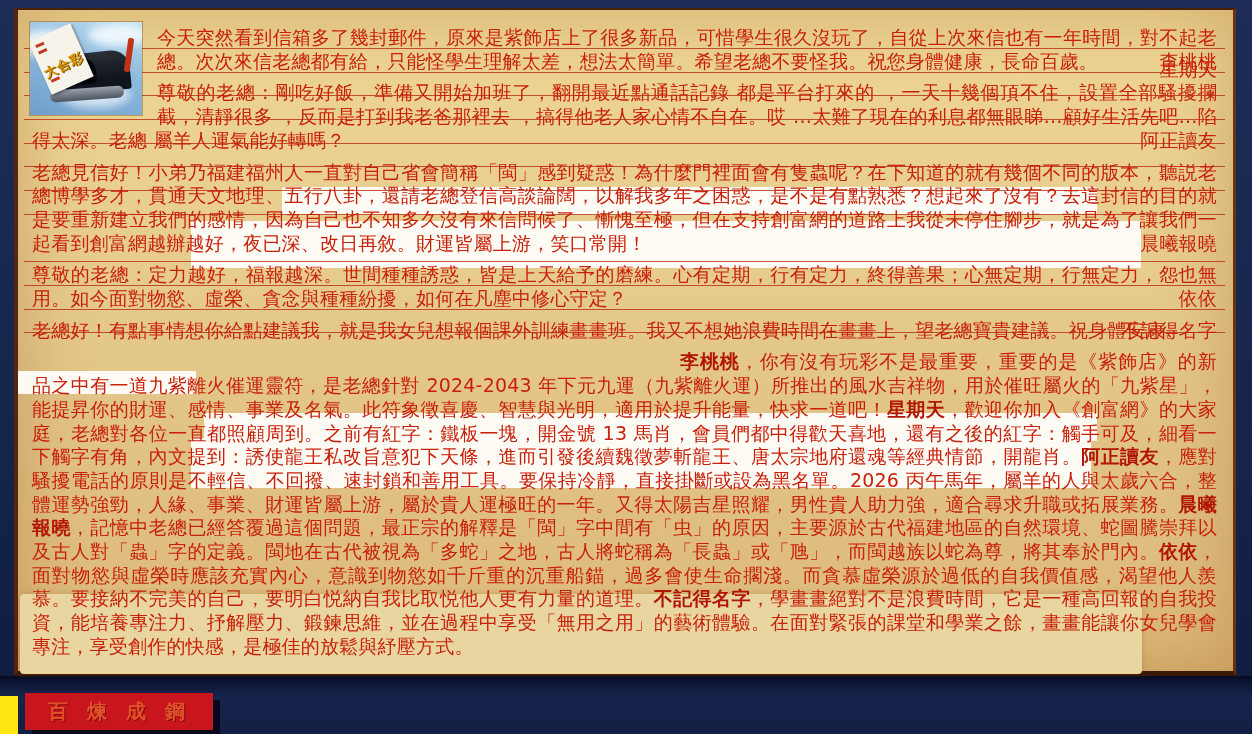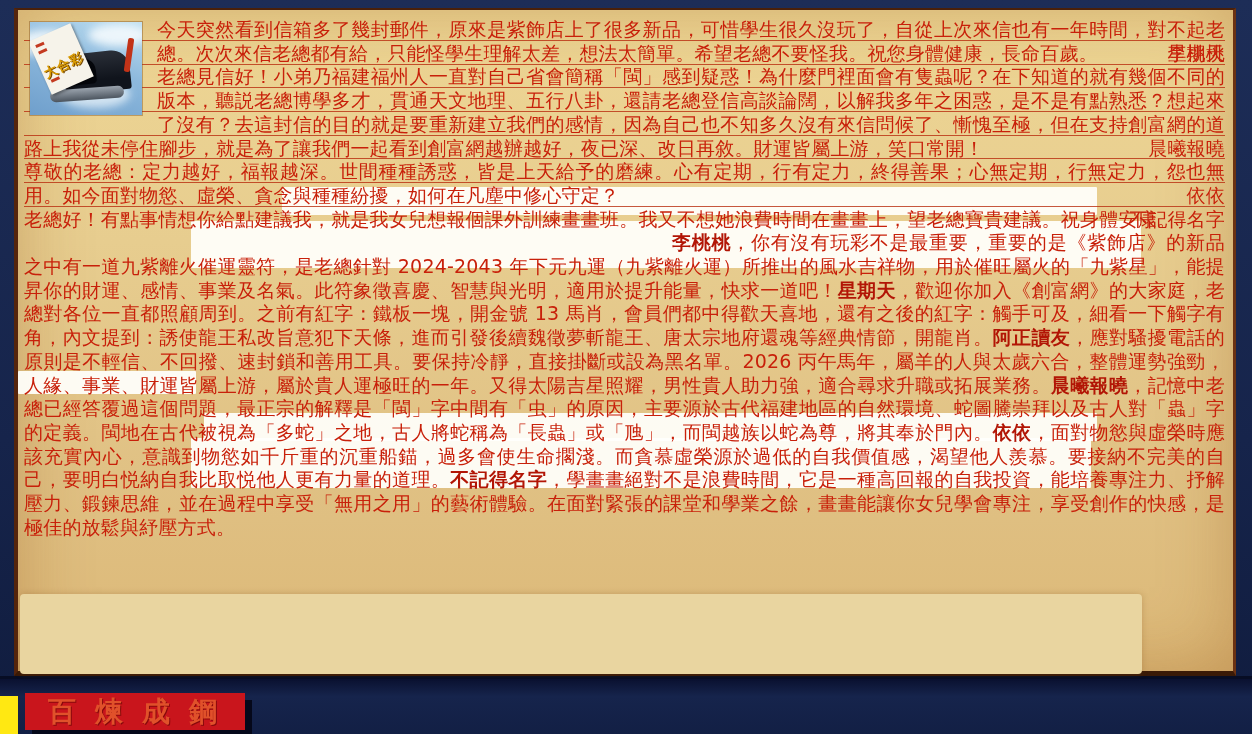--- a/index.html
+++ b/index.html
@@ -20,21 +20,21 @@
   .wbox{position:absolute;background:rgba(255,255,252,.93);z-index:1;border-radius:1px;}
   .bottom-box{
     position:absolute;left:2px;top:584px;width:1122px;height:80px;z-index:1;
     background:#e9d5a0;border-radius:4px;box-shadow:0 0 6px rgba(120,70,20,.25);
   }
   .content{
     position:relative;z-index:2;padding:8px 8px 0 6px;
     color:#c8200a;font-size:19px;line-height:23.7px;
     text-align:justify;letter-spacing:.2px;
   }
-  p{margin:0;}
+  p{margin:8px;}
   .letters{
     background-image:repeating-linear-gradient(
       180deg,transparent 0 21.9px,rgba(185,45,15,.8) 21.9px 22.9px,transparent 22.9px 23.7px);
   }
   .letter{position:relative;}
   .sig{position:absolute;right:0;bottom:0;background:transparent;}
   .reply2{text-indent:648px;}
   .bname{font-weight:bold;color:#b21505;}
   
   .photo{
@@ -65,23 +65,23 @@
     white-space:nowrap;
   }
   
   .footer{
     position:absolute;left:0;top:676px;width:1252px;height:58px;
     background:linear-gradient(180deg,#0a1130 0%,#16244c 30%,#121f44 100%);
     border-top:3px solid #070d24;
   }
   .yellow-block{position:absolute;left:0;top:17px;width:18px;height:41px;background:#ffe812;}
   .stamp{
-    position:absolute;left:25px;top:14px;width:220px;height:37px;
+    position:absolute;left:25px;top:14px;width:188px;height:37px;
     background:#c9151c;box-shadow:7px 7px 0 #05081a;
-    color:#e0512a;font-size:28px;font-weight:bold;letter-spacing:19px;
+    color:#e0512a;font-size:20px;font-weight:bold;letter-spacing:19px;
     display:flex;align-items:center;justify-content:center;
     padding-left:14px;box-sizing:border-box;white-space:nowrap;
     text-shadow:1px 1px 0 rgba(90,0,0,.6);
   }
 </style>
 </head>
 <body>
 
 <div class="page">
 
@@ -110,20 +110,21 @@
           <div class="env-line" style="top:6px;"></div>
           <div class="env-line" style="top:13px;"></div>
           <div class="env-line" style="top:44px;"></div>
           <div class="env-label">大合彩</div>
         </div>
       </div>
 
       <div class="letters">
         <p class="letter"><span>今天突然看到信箱多了幾封郵件，原來是紫飾店上了很多新品，可惜學生很久沒玩了，自從上次來信也有一年時間，對不起老總。次次來信老總都有給，只能怪學生理解太差，想法太簡單。希望老總不要怪我。祝您身體健康，長命百歲。</span><span class="sig">李桃桃</span></p>
         <p class="letter"><span class="sig">星期天</span></p>
+        <p class="letter"><span>尊敬的老總：剛吃好飯，準備又開始加班了，翻開最近點通話記錄 都是平台打來的 ，一天十幾個頂不住，設置全部騷擾攔截，清靜很多 ，反而是打到我老爸那裡去 ，搞得他老人家心情不自在。哎 …太難了現在的利息都無眼睇…顧好生活先吧…陷得太深。老總 屬羊人運氣能好轉嗎？</span><span class="sig">阿正讀友</span></p>
         <p class="letter"><span>老總見信好！小弟乃福建福州人一直對自己省會簡稱「閩」感到疑惑！為什麼門裡面會有隻蟲呢？在下知道的就有幾個不同的版本，聽説老總博學多才，貫通天文地理、五行八卦，還請老總登信高談論闊，以解我多年之困惑，是不是有點熟悉？想起來了沒有？去這封信的目的就是要重新建立我們的感情，因為自己也不知多久沒有來信問候了、慚愧至極，但在支持創富網的道路上我從未停住腳步，就是為了讓我們一起看到創富網越辦越好，夜已深、改日再敘。財運皆屬上游，笑口常開！</span><span class="sig">晨曦報曉</span></p>
         <p class="letter"><span>尊敬的老總：定力越好，福報越深。世間種種誘惑，皆是上天給予的磨練。心有定期，行有定力，終得善果；心無定期，行無定力，怨也無用。如今面對物慾、虛榮、貪念與種種紛擾，如何在凡塵中修心守定？</span><span class="sig">依依</span></p>
         <p class="letter"><span>老總好！有點事情想你給點建議我，就是我女兒想報個課外訓練畫畫班。我又不想她浪費時間在畫畫上，望老總寶貴建議。祝身體安康。</span><span class="sig">不記得名字</span></p>
       </div>
 
       <div>
         <p class="reply2"><span class="bname">李桃桃</span><span>，你有沒有玩彩不是最重要，重要的是《紫飾店》的新品之中有一道九紫離火催運靈符，是老總針對 2024-2043 年下元九運（九紫離火運）所推出的風水吉祥物，用於催旺屬火的「九紫星」，能提昇你的財運、感情、事業及名氣。此符象徵喜慶、智慧與光明，適用於提升能量，快求一道吧！</span><span class="bname">星期天</span><span>，歡迎你加入《創富網》的大家庭，老總對各位一直都照顧周到。之前有紅字：鐵板一塊，開金號 13 馬肖，會員們都中得歡天喜地，還有之後的紅字：觸手可及，細看一下觸字有角，內文提到：誘使龍王私改旨意犯下天條，進而引發後續魏徵夢斬龍王、唐太宗地府還魂等經典情節，開龍肖。</span><span class="bname">阿正讀友</span><span>，應對騷擾電話的原則是不輕信、不回撥、速封鎖和善用工具。要保持冷靜，直接掛斷或設為黑名單。2026 丙午馬年，屬羊的人與太歲六合，整體運勢強勁，人緣、事業、財運皆屬上游，屬於貴人運極旺的一年。又得太陽吉星照耀，男性貴人助力強，適合尋求升職或拓展業務。</span><span class="bname">晨曦報曉</span><span>，記憶中老總已經答覆過這個問題，最正宗的解釋是「閩」字中間有「虫」的原因，主要源於古代福建地區的自然環境、蛇圖騰崇拜以及古人對「蟲」字的定義。閩地在古代被視為「多蛇」之地，古人將蛇稱為「長蟲」或「虺」，而閩越族以蛇為尊，將其奉於門內。</span><span class="bname">依依</span><span>，面對物慾與虛榮時應該充實內心，意識到物慾如千斤重的沉重船錨，過多會使生命擱淺。而貪慕虛榮源於過低的自我價值感，渴望他人羨慕。要接納不完美的自己，要明白悦納自我比取悦他人更有力量的道理。</span><span class="bname">不記得名字</span><span>，學畫畫絕對不是浪費時間，它是一種高回報的自我投資，能培養專注力、抒解壓力、鍛鍊思維，並在過程中享受「無用之用」的藝術體驗。在面對緊張的課堂和學業之餘，畫畫能讓你女兒學會專注，享受創作的快感，是極佳的放鬆與紓壓方式。</span></p>
       </div>
 
     </div>

